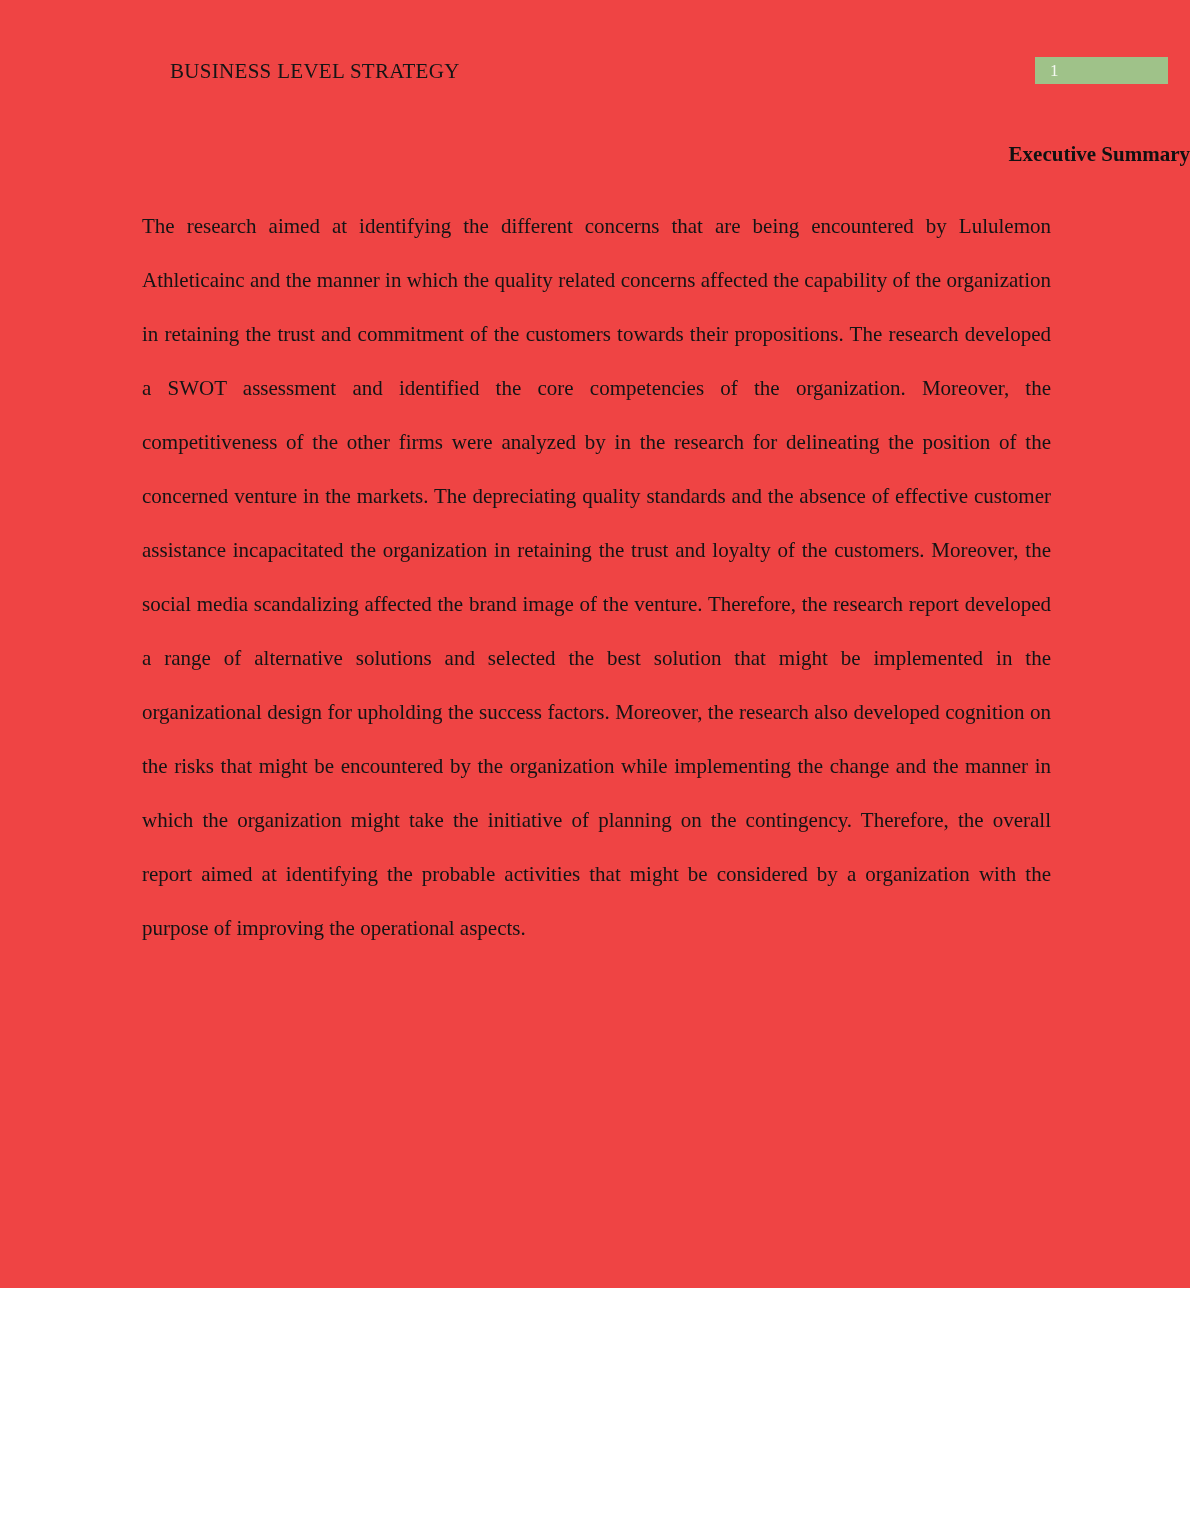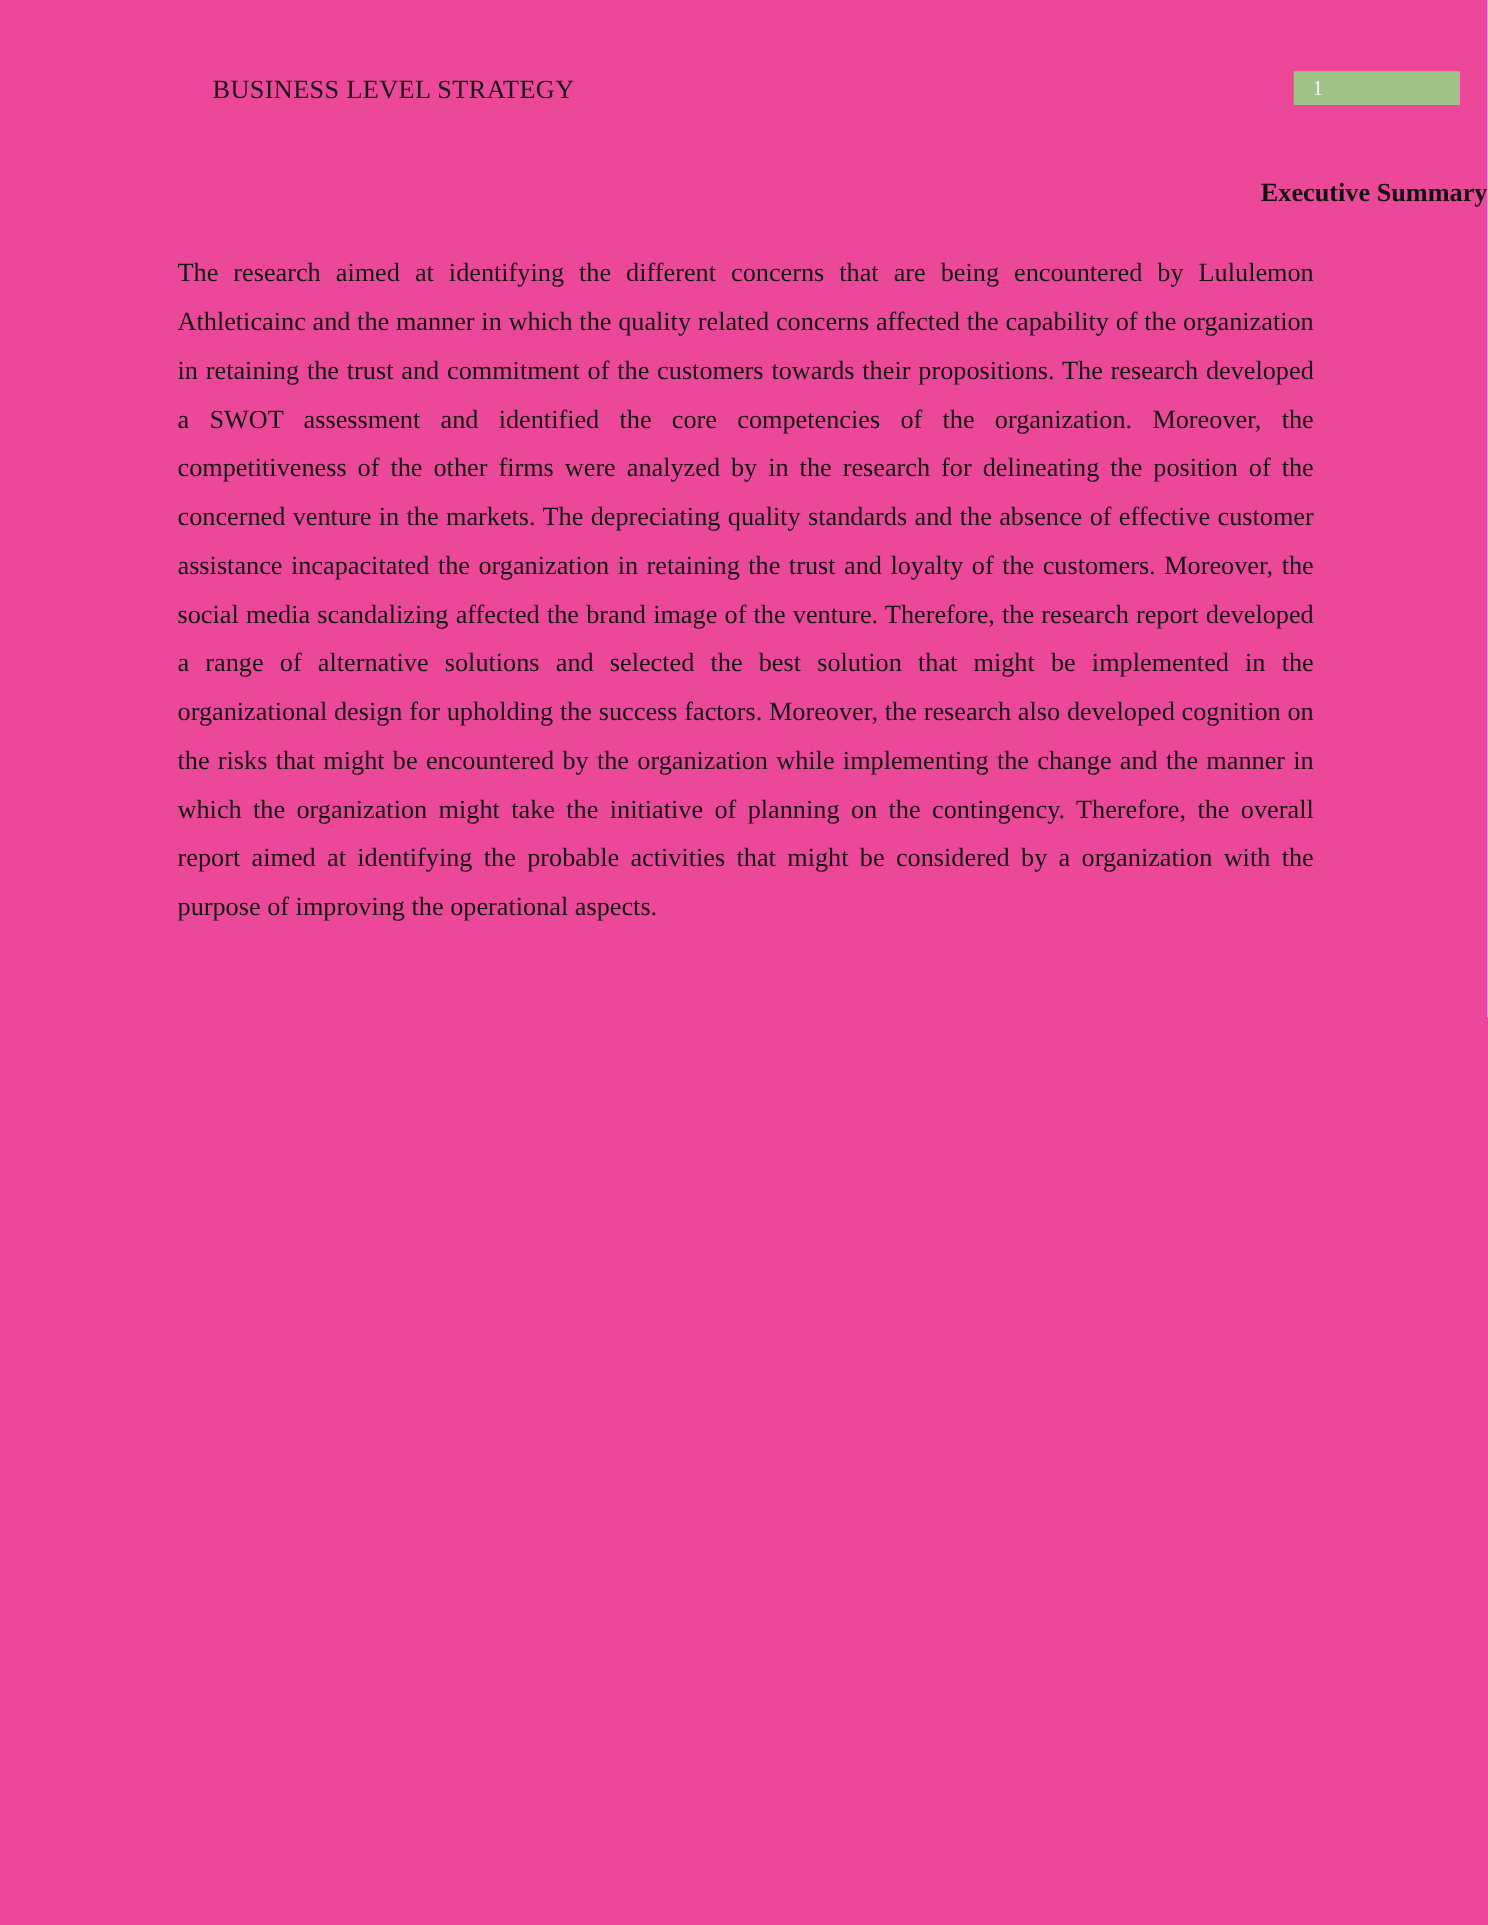--- a/index.html
+++ b/index.html
@@ -3,22 +3,22 @@
   <meta charset="utf-8">
   <style>
     html, body {
       margin: 0;
       padding: 0;
       background: #ffffff;
     }
     .page {
       position: relative;
       width: 1190px;
-      height: 1540px;
-      background: #ec4899;
+      height: 1288px;
+      background: #ef4444;
       font-family: "Liberation Serif", "DejaVu Serif", serif;
       color: #1a1a1a;
       overflow: hidden;
     }
     .running-head {
       position: absolute;
       top: 59px;
       left: 170px;
       font-size: 21px;
       letter-spacing: 0.3px;
@@ -50,21 +50,21 @@
       font-weight: bold;
       color: #111111;
     }
     .body-text {
       position: absolute;
       top: 199px;
       left: 142px;
       width: 909px;
       margin: 0;
       font-size: 21px;
-      line-height: 39px;
+      line-height: 54px;
       text-align: justify;
       text-justify: inter-word;
       color: #141414;
     }
   </style>
 </head>
 <body>
 
 <div class="page">
 

